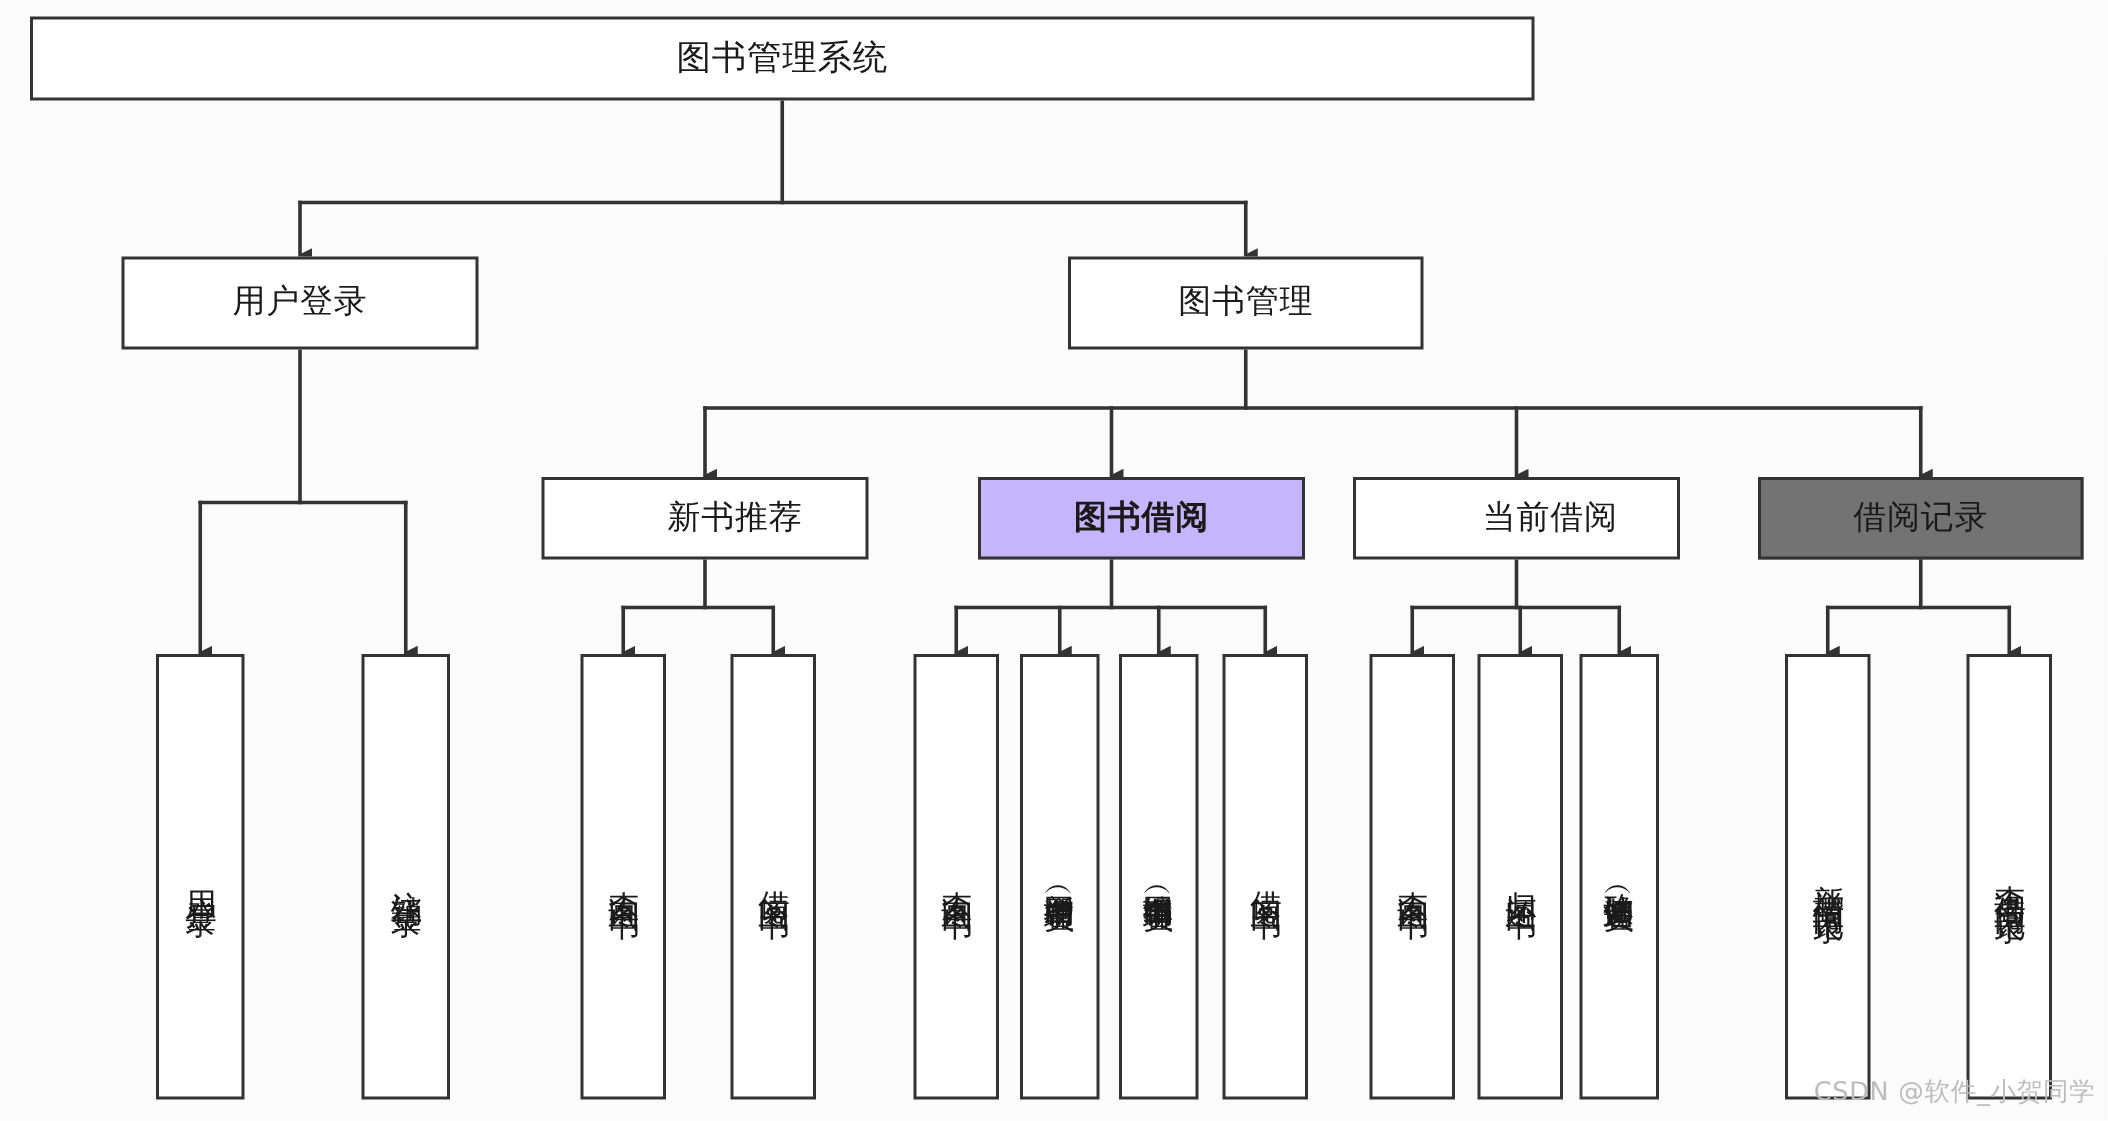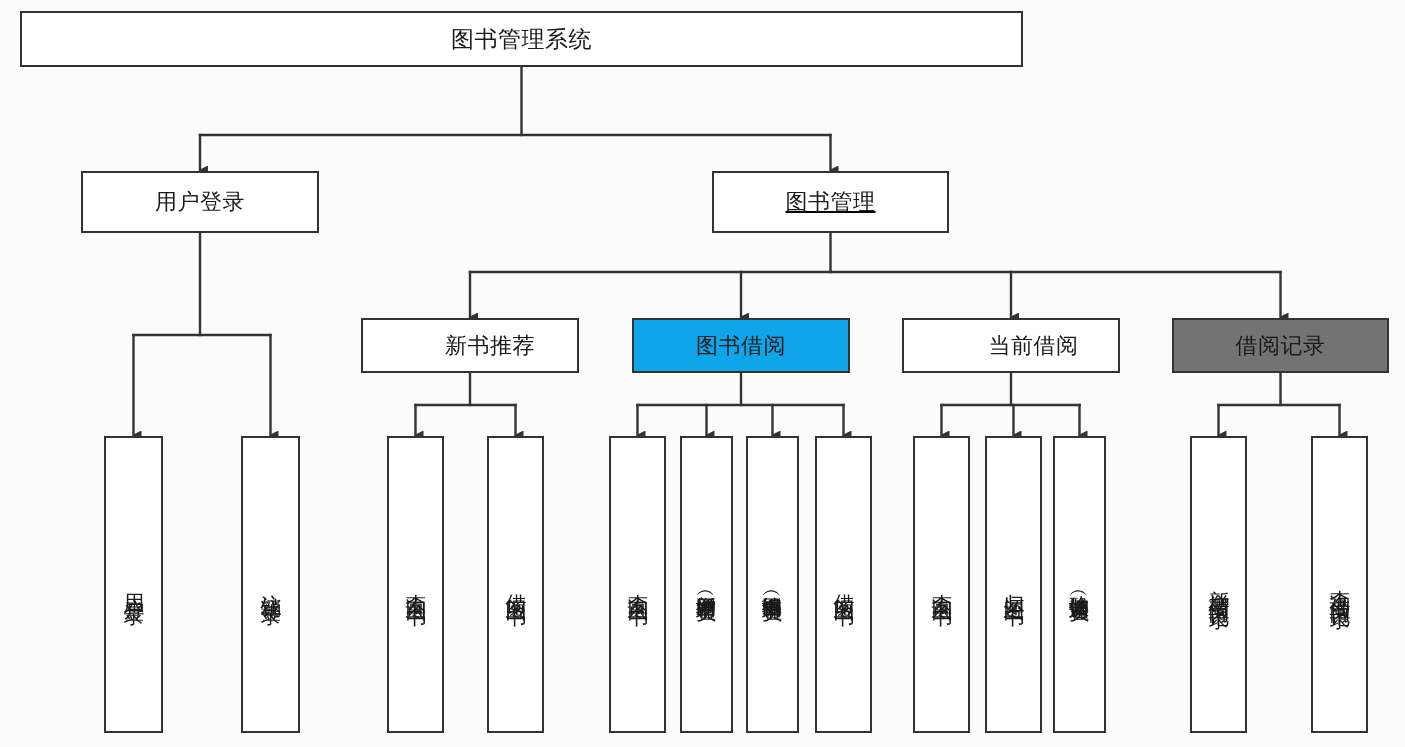--- a/index.html
+++ b/index.html
@@ -119,27 +119,27 @@
       </g>
   </svg>
 
   <div id="node-layer">
       <div class="node-box" style="left: 20px; top: 11px; width: 1003px; height: 56px; border-color: rgb(51, 51, 51); background: rgb(255, 255, 255);">
         <span class="node-label-h node-label-root" style="color: rgb(26, 26, 26);">图书管理系统</span>
       </div>
       <div class="node-box" style="left: 81px; top: 171px; width: 238px; height: 62px; border-color: rgb(51, 51, 51); background: rgb(255, 255, 255);">
         <span class="node-label-h" style="color: rgb(26, 26, 26);">用户登录</span>
       </div>
-      <div class="node-box" style="left: 712px; top: 171px; width: 237px; height: 62px; border-color: rgb(51, 51, 51); background: rgb(255, 255, 255); text-decoration: underline;">
+      <div class="node-box" style="left: 712px; top: 171px; width: 237px; height: 62px; border-color: rgb(51, 51, 51); background: rgb(255, 255, 255);">
         <span class="node-label-h" style="color: rgb(26, 26, 26);">图书管理</span>
       </div>
       <div class="node-box" style="left: 361px; top: 318px; width: 218px; height: 55px; border-color: rgb(51, 51, 51); background: rgb(255, 255, 255); padding-left: 40px;">
         <span class="node-label-h" style="color: rgb(26, 26, 26);">新书推荐</span>
       </div>
-      <div class="node-box" style="left: 632px; top: 318px; width: 218px; height: 55px; border-color: rgb(51, 51, 51); background: #0ea5e9;">
+      <div class="node-box" style="left: 652px; top: 318px; width: 218px; height: 55px; border-color: rgb(51, 51, 51); background: #c4b5fd; font-weight: bold;">
         <span class="node-label-h" style="color: rgb(26, 26, 26);">图书借阅</span>
       </div>
       <div class="node-box" style="left: 902px; top: 318px; width: 218px; height: 55px; border-color: rgb(51, 51, 51); background: rgb(255, 255, 255);">
         <span class="node-label-h" style="color: rgb(26, 26, 26); margin-left: 45px;">当前借阅</span>
       </div>
       <div class="node-box" style="left: 1172px; top: 318px; width: 217px; height: 55px; border-color: rgb(51, 51, 51); background: #737373;">
         <span class="node-label-h" style="color: rgb(26, 26, 26);">借阅记录</span>
       </div>
       <div class="node-box" style="left: 104px; top: 436px; width: 59px; height: 297px; border-color: rgb(51, 51, 51); background: rgb(255, 255, 255);">
         <span class="node-label-v" style="color: rgb(26, 26, 26);">用户登录</span>
@@ -175,13 +175,14 @@
         <span class="node-label-v tight" style="color: rgb(26, 26, 26);">确认归还（管理员）</span>
       </div>
       <div class="node-box" style="left: 1190px; top: 436px; width: 57px; height: 297px; border-color: rgb(51, 51, 51); background: rgb(255, 255, 255);">
         <span class="node-label-v" style="color: rgb(26, 26, 26);">新增借阅记录</span>
       </div>
       <div class="node-box" style="left: 1311px; top: 436px; width: 57px; height: 297px; border-color: rgb(51, 51, 51); background: rgb(255, 255, 255);">
         <span class="node-label-v" style="color: rgb(26, 26, 26);">查询借阅记录</span>
       </div>
     </div>
 
+  <div id="watermark">CSDN @软件_小贺同学</div>
 </div>
 
 </body></html>

